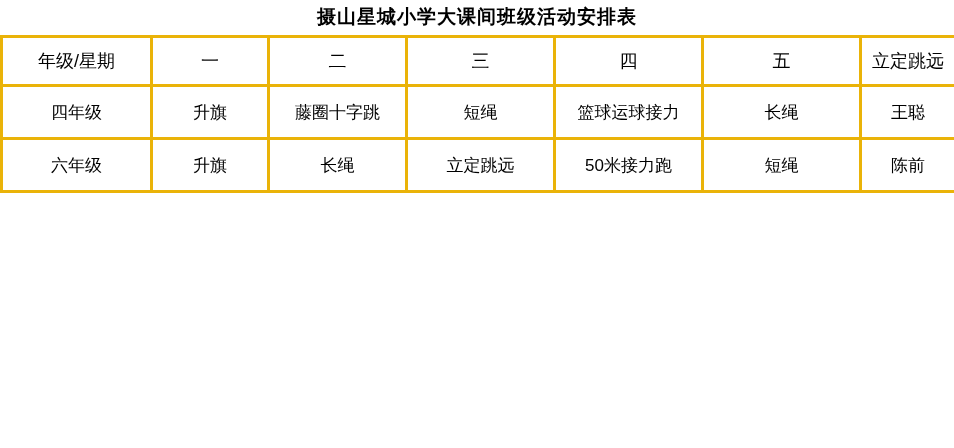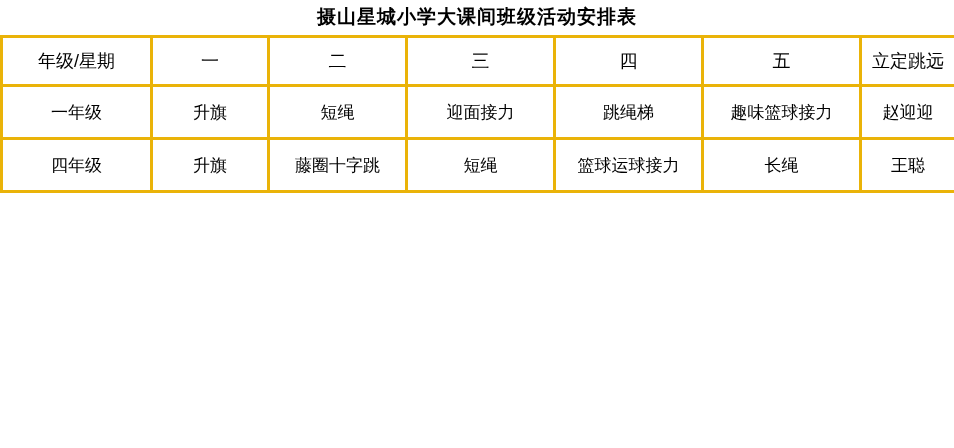--- a/index.html
+++ b/index.html
@@ -84,40 +84,40 @@
       <tr class="header-row">
         <td>年级/星期</td>
         <td>一</td>
         <td>二</td>
         <td>三</td>
         <td>四</td>
         <td>五</td>
         <td>立定跳远</td>
       </tr>
 
-      <tr>
-        <td>一年级</td>
-        <td>升旗</td>
-        <td>短绳</td>
-        <td>迎面接力</td>
-        <td>跳绳梯</td>
-        <td>趣味篮球接力</td>
-        <td>赵迎迎</td>
-      </tr>
 
 
 
       <tr>
         <td>四年级</td>
         <td>升旗</td>
         <td>藤圈十字跳</td>
         <td>短绳</td>
         <td>篮球运球接力</td>
         <td>长绳</td>
         <td>王聪</td>
       </tr>
 
 
+      <tr>
+        <td>六年级</td>
+        <td>升旗</td>
+        <td>长绳</td>
+        <td>立定跳远</td>
+        <td>50米接力跑</td>
+        <td>短绳</td>
+        <td>陈前</td>
+      </tr>
     </tbody>
   </table>
 
 
 </div>
 
 </body></html>

